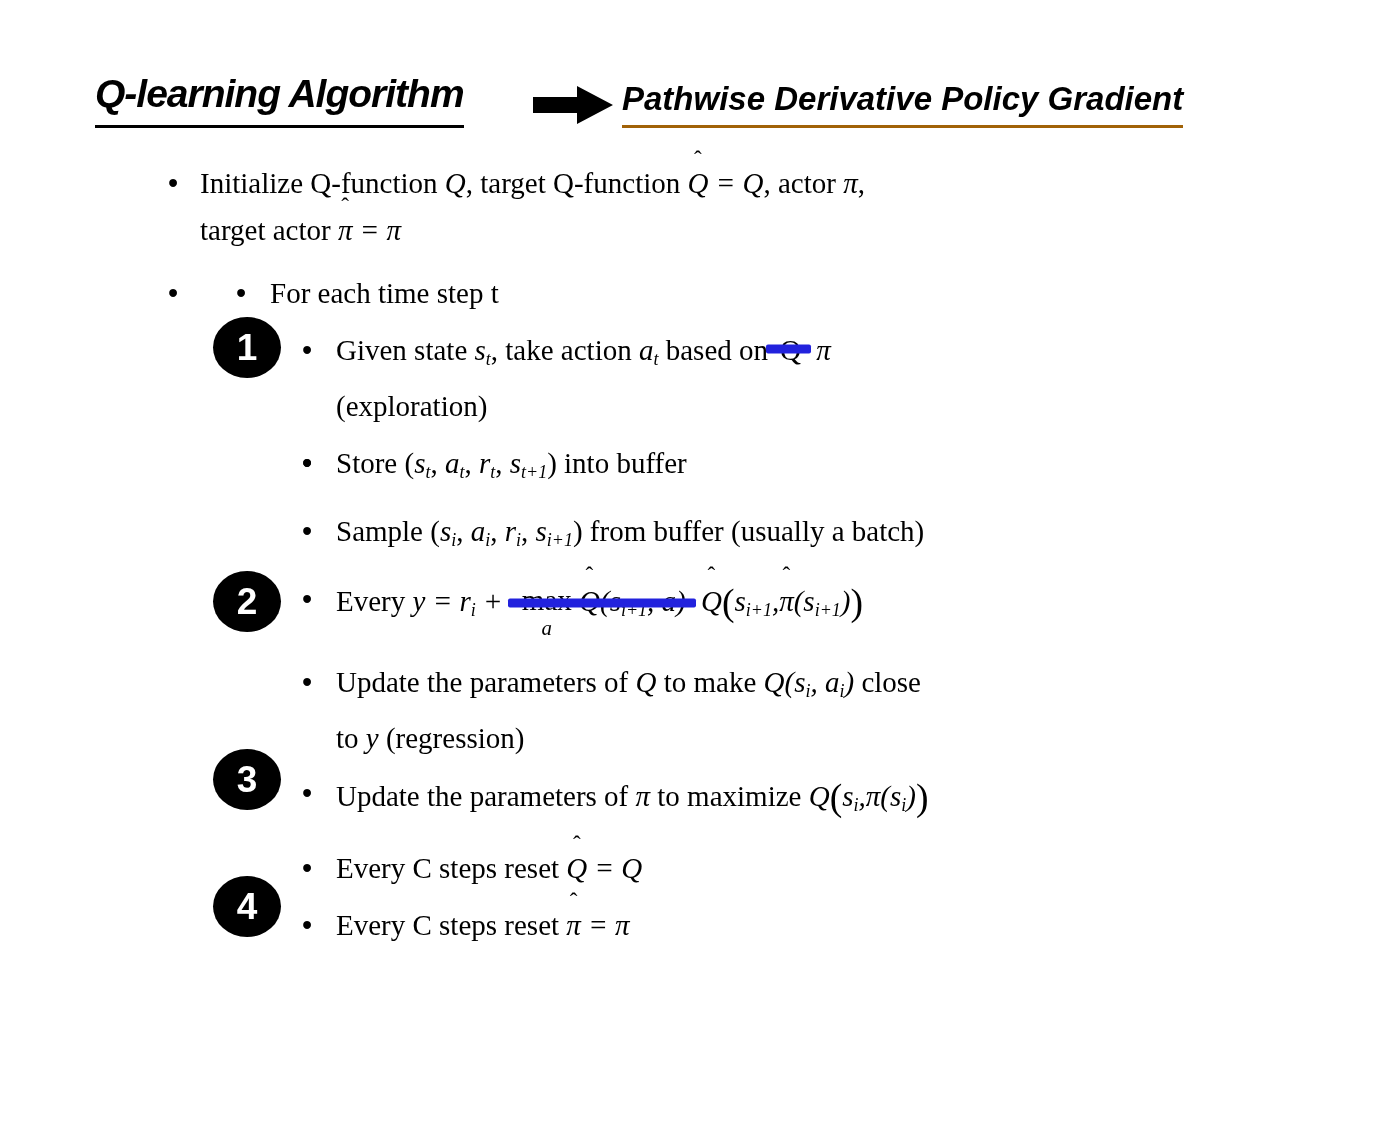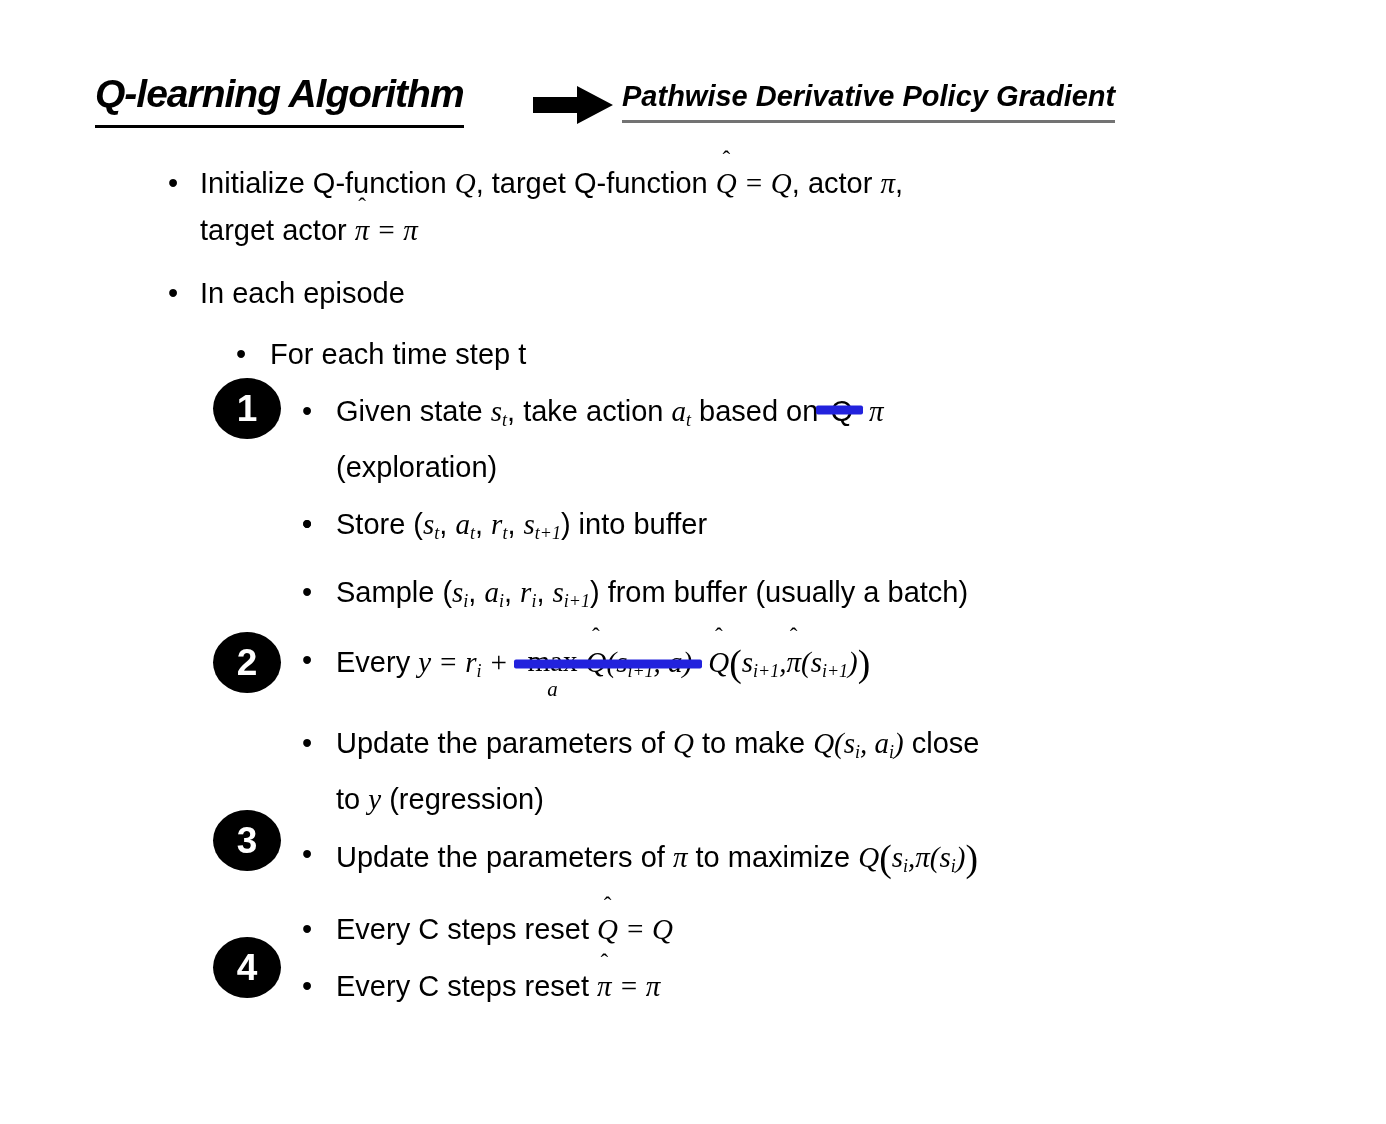--- a/index.html
+++ b/index.html
@@ -14,22 +14,22 @@
   .title-left{
     position:absolute;left:95px;top:72px;
     font-size:39px;font-style:italic;font-weight:600;
     letter-spacing:-1px;
     border-bottom:3px solid #000;padding-bottom:9px;
     white-space:nowrap;
   }
   .title-arrow{position:absolute;left:533px;top:84px;width:80px;height:42px;}
   .title-right{
     position:absolute;left:622px;top:80px;
-    font-size:29px;font-style:italic;font-weight:700;
-    border-bottom:3px solid #737373;padding-bottom:7px;
+    font-size:33px;font-style:italic;font-weight:700;
+    border-bottom:3px solid #a16207;padding-bottom:7px;
     white-space:nowrap;
   }
   
   .content{position:absolute;left:0;top:160px;width:1386px;}
   .li{position:relative;font-size:29px;line-height:47px;white-space:nowrap;}
   .li.lv1{padding-left:200px;}
   .li.lv2{padding-left:270px;}
   .li.lv3{padding-left:336px;}
   .bullet{position:absolute;top:0;font-size:29px;line-height:47px;}
   .lv1 > .bullet{left:168px;}
@@ -54,21 +54,21 @@
     background:var(--badge-bg,#000);color:var(--badge-fg,#fff);
     border-radius:50%;
     display:flex;align-items:center;justify-content:center;
     font-size:37px;font-weight:700;line-height:1;
   }
   .item-4 .badge{top:-10px;}
   .item-8 .badge{top:-5px;}
   .item-10 .badge{top:-21px;}
   .item-12 .badge{top:-26px;}
   
-  .seg-p{font-family:Liberation Sans, sans-serif;}
+  .seg-p{font-family:Liberation Serif, serif;}
   .seg-m{font-family:"Liberation Serif",serif;font-style:italic;}
   .seg-sub{
     font-family:"Liberation Serif",serif;font-style:italic;
     font-size:0.62em;vertical-align:-0.28em;letter-spacing:0;
   }
   .seg-big{
     font-family:"Liberation Serif",serif;
     font-size:1.3em;vertical-align:-0.1em;font-style:normal;
   }
   .seg-hat{position:relative;display:inline-block;font-family:"Liberation Serif",serif;font-style:italic;}
@@ -97,21 +97,21 @@
   <div class="title-left">Q-learning Algorithm</div>
 
   <svg class="title-arrow" viewBox="0 0 80 42" aria-hidden="true">
     <polygon points="0,13 44,13 44,2 80,21 44,40 44,29 0,29" fill="#000"></polygon>
   </svg>
 
   <div class="title-right">Pathwise Derivative Policy Gradient</div>
 
   <div class="content">
       <div class="li lv1 item-1"><span class="bullet">•</span><span class="item-text"><span class="seg-p">Initialize Q-function </span><span class="seg-m">Q</span><span class="seg-p">, target Q-function </span><span class="seg-hat"><span class="hat-mark">ˆ</span><span class="hat-base">Q</span></span><span class="seg-m"> = Q</span><span class="seg-p">, actor </span><span class="seg-m">π</span><span class="seg-p">,</span><br><span class="seg-p">target actor </span><span class="seg-hat"><span class="hat-mark">ˆ</span><span class="hat-base">π</span></span><span class="seg-m"> = π</span></span></div>
-      <div class="li lv1 item-2"><span class="bullet">•</span><span class="item-text"><span class="seg-p">In each episode</span></span></div>
+      <div class="li lv1 item-2"><span class="bullet">•</span></div>
       <div class="li lv2 item-3"><span class="bullet">•</span><span class="item-text"><span class="seg-p">For each time step t</span></span></div>
       <div class="li lv3 item-4"><span class="badge">1</span><span class="bullet">•</span><span class="item-text"><span class="seg-p">Given state </span><span class="seg-m">s</span><span class="seg-sub">t</span><span class="seg-p">, take action </span><span class="seg-m">a</span><span class="seg-sub">t</span><span class="seg-p"> based on</span><span class="seg-strike"><span class="seg-p">Q</span><span class="strike-line"></span></span><span class="seg-p"> </span><span class="seg-m">π</span><br><span class="seg-p">(exploration)</span></span></div>
       <div class="li lv3 item-5"><span class="bullet">•</span></div>
       <div class="li lv3 item-6"><span class="bullet">•</span><span class="item-text"><span class="seg-p">Store (</span><span class="seg-m">s</span><span class="seg-sub">t</span><span class="seg-p">, </span><span class="seg-m">a</span><span class="seg-sub">t</span><span class="seg-p">, </span><span class="seg-m">r</span><span class="seg-sub">t</span><span class="seg-p">, </span><span class="seg-m">s</span><span class="seg-sub">t+1</span><span class="seg-p">) into buffer</span></span></div>
       <div class="li lv3 item-7"><span class="bullet">•</span><span class="item-text"><span class="seg-p">Sample (</span><span class="seg-m">s</span><span class="seg-sub">i</span><span class="seg-p">, </span><span class="seg-m">a</span><span class="seg-sub">i</span><span class="seg-p">, </span><span class="seg-m">r</span><span class="seg-sub">i</span><span class="seg-p">, </span><span class="seg-m">s</span><span class="seg-sub">i+1</span><span class="seg-p">) from buffer (usually a batch)</span></span></div>
       <div class="li lv3 item-8"><span class="badge">2</span><span class="bullet">•</span><span class="item-text"><span class="seg-p">Every </span><span class="seg-m">y</span><span class="seg-m"> = </span><span class="seg-m">r</span><span class="seg-sub">i</span><span class="seg-m"> + </span><span class="seg-strike"><span class="seg-uo">
               <span class="uo-over">max</span>
               <span class="uo-under">a</span>
             </span><span class="seg-p"> </span><span class="seg-hat"><span class="hat-mark">ˆ</span><span class="hat-base">Q</span></span><span class="seg-m">(</span><span class="seg-m">s</span><span class="seg-sub">i+1</span><span class="seg-m">, a)</span><span class="strike-line"></span></span><span class="seg-p"> </span><span class="seg-hat"><span class="hat-mark">ˆ</span><span class="hat-base">Q</span></span><span class="seg-big">(</span><span class="seg-m">s</span><span class="seg-sub">i+1</span><span class="seg-m">,</span><span class="seg-hat"><span class="hat-mark">ˆ</span><span class="hat-base">π</span></span><span class="seg-m">(</span><span class="seg-m">s</span><span class="seg-sub">i+1</span><span class="seg-m">)</span><span class="seg-big">)</span></span></div>
       <div class="li lv3 item-9"><span class="bullet">•</span><span class="item-text"><span class="seg-p">Update the parameters of </span><span class="seg-m">Q</span><span class="seg-p"> to make </span><span class="seg-m">Q(s</span><span class="seg-sub">i</span><span class="seg-m">, a</span><span class="seg-sub">i</span><span class="seg-m">)</span><span class="seg-p"> close</span><br><span class="seg-p">to </span><span class="seg-m">y</span><span class="seg-p"> (regression)</span></span></div>

